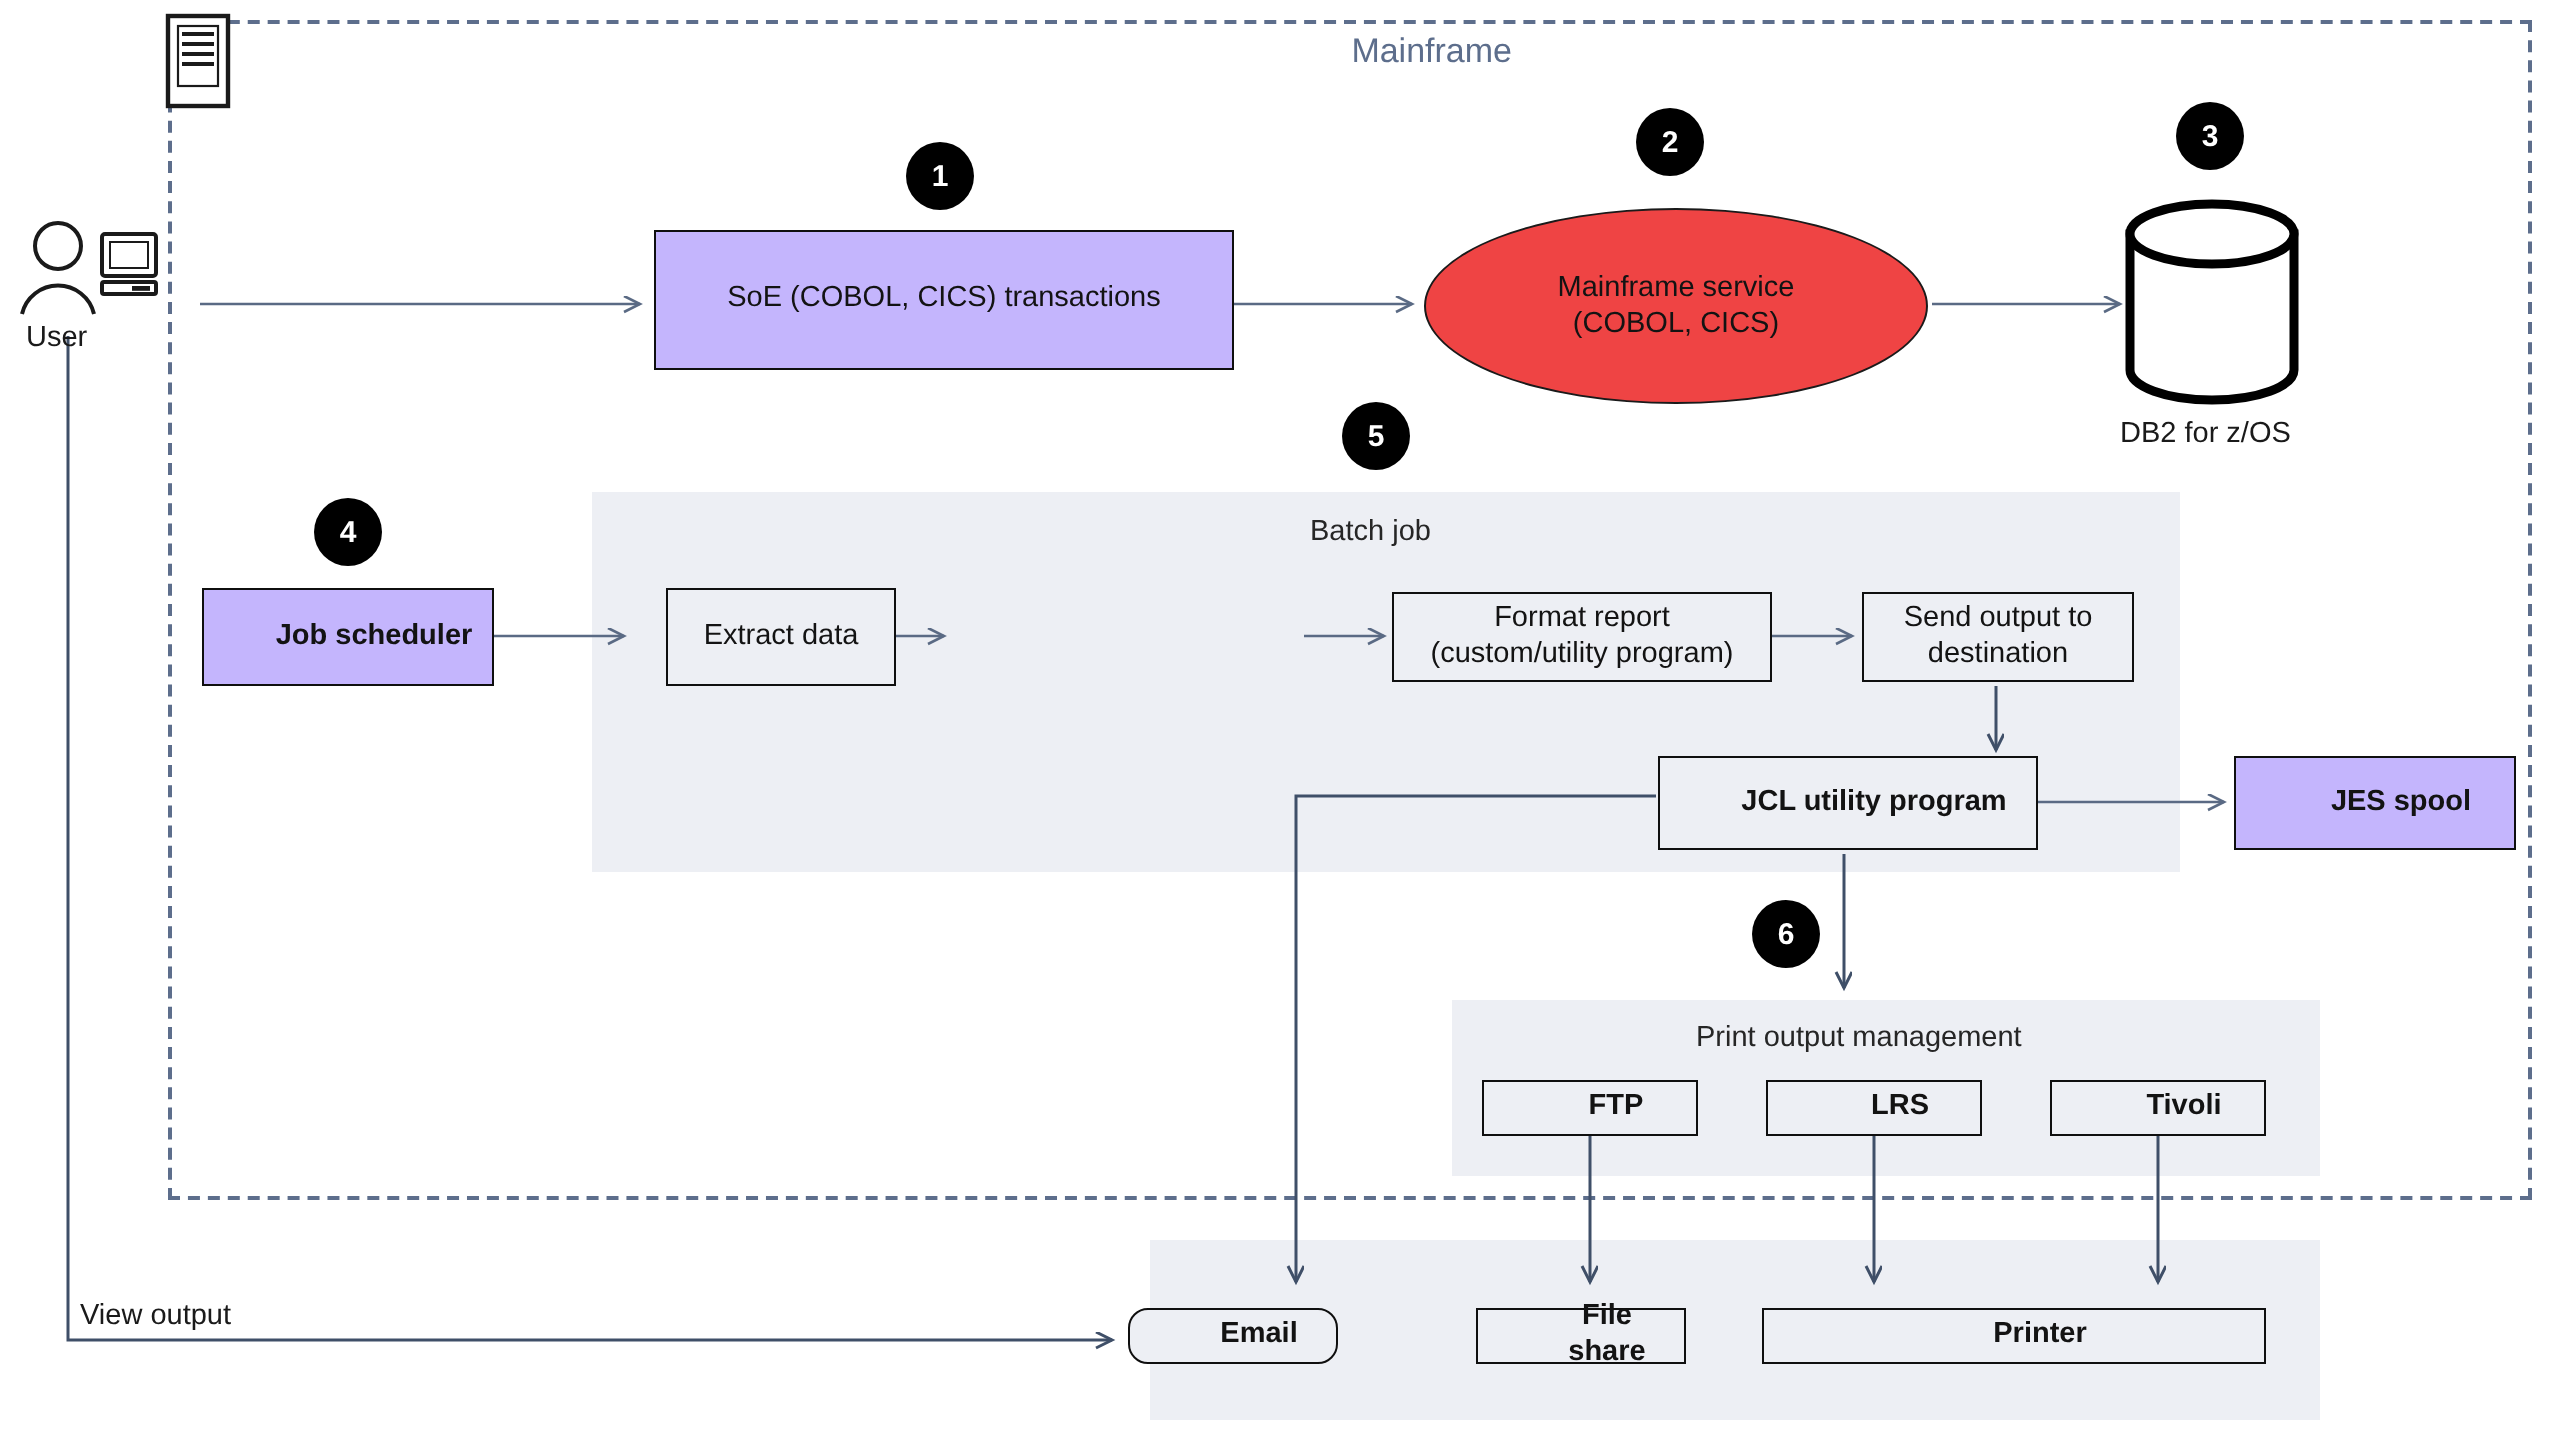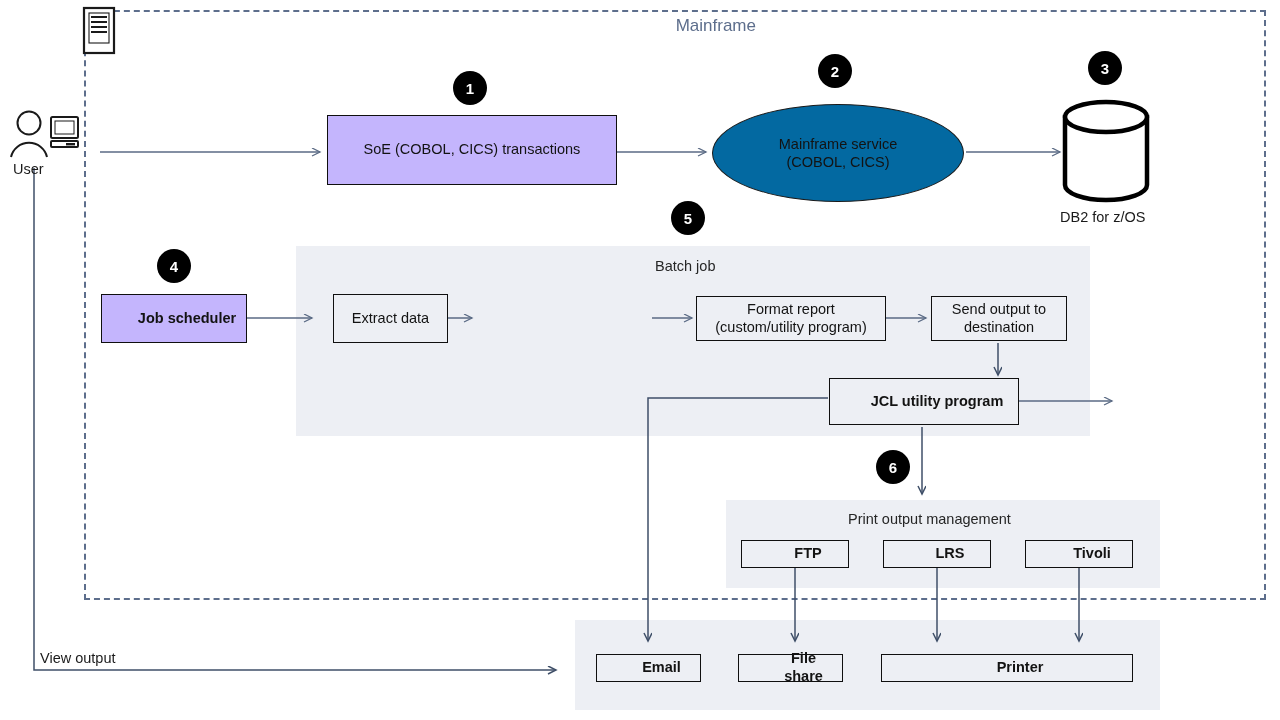--- a/index.html
+++ b/index.html
@@ -26,21 +26,21 @@
     position:absolute;box-sizing:border-box;background:#c4b5fd;
     border:1.6px solid #0f0f0f;display:flex;align-items:center;
     justify-content:center;text-align:center;font-size:14.5px;
     line-height:1.22;color:#131313;padding:2px 5px;
   }
   .box.ongrey{background:#edeff4;}
   .box.bold{font-weight:bold;padding-left:31px;}
 
   
   .oval{
-    position:absolute;box-sizing:border-box;background:#0369a1;
+    position:absolute;box-sizing:border-box;background:#ef4444;
     border:1.4px solid #1a1a1a;border-radius:50%;
     display:flex;align-items:center;justify-content:center;text-align:center;
     font-size:14.5px;line-height:1.25;color:#131313;
   }
 
   
   .badge{
     position:absolute;width:34px;height:34px;border-radius:50%;
     background:#000000;color:#ffffff;font-size:15px;font-weight:bold;
     display:flex;align-items:center;justify-content:center;
@@ -161,26 +161,27 @@
 
   <div class="box ongrey" style="left:931px;top:296px;width:136px;height:45px;">
     <span>
       <span>Send output to</span><br>
       <span>destination</span>
     </span>
   </div>
 
   <div class="box ongrey bold" style="left:829px;top:378px;width:190px;height:47px;">JCL utility program</div>
 
+  <div class="box bold" style="left:1117px;top:378px;width:141px;height:47px;">JES spool</div>
 
   <div class="box ongrey bold" style="left:741px;top:540px;width:108px;height:28px;">FTP</div>
   <div class="box ongrey bold" style="left:883px;top:540px;width:108px;height:28px;">LRS</div>
   <div class="box ongrey bold" style="left:1025px;top:540px;width:108px;height:28px;">Tivoli</div>
 
-  <div class="box ongrey bold" style="left:596px;top:654px;width:105px;height:28px;">Email</div>
+  <div class="box ongrey bold" style="left:564px;top:654px;width:105px;height:28px;border-radius:10px;">Email</div>
   <div class="box ongrey bold" style="left:738px;top:654px;width:105px;height:28px;">File share</div>
   <div class="box ongrey bold" style="left:881px;top:654px;width:252px;height:28px;">Printer</div>
 
   <div class="badge" style="left:453px;top:71px;">1</div>
   <div class="badge" style="left:818px;top:54px;">2</div>
   <div class="badge" style="left:1088px;top:51px;">3</div>
   <div class="badge" style="left:157px;top:249px;">4</div>
   <div class="badge" style="left:671px;top:201px;">5</div>
   <div class="badge" style="left:876px;top:450px;">6</div>
 

